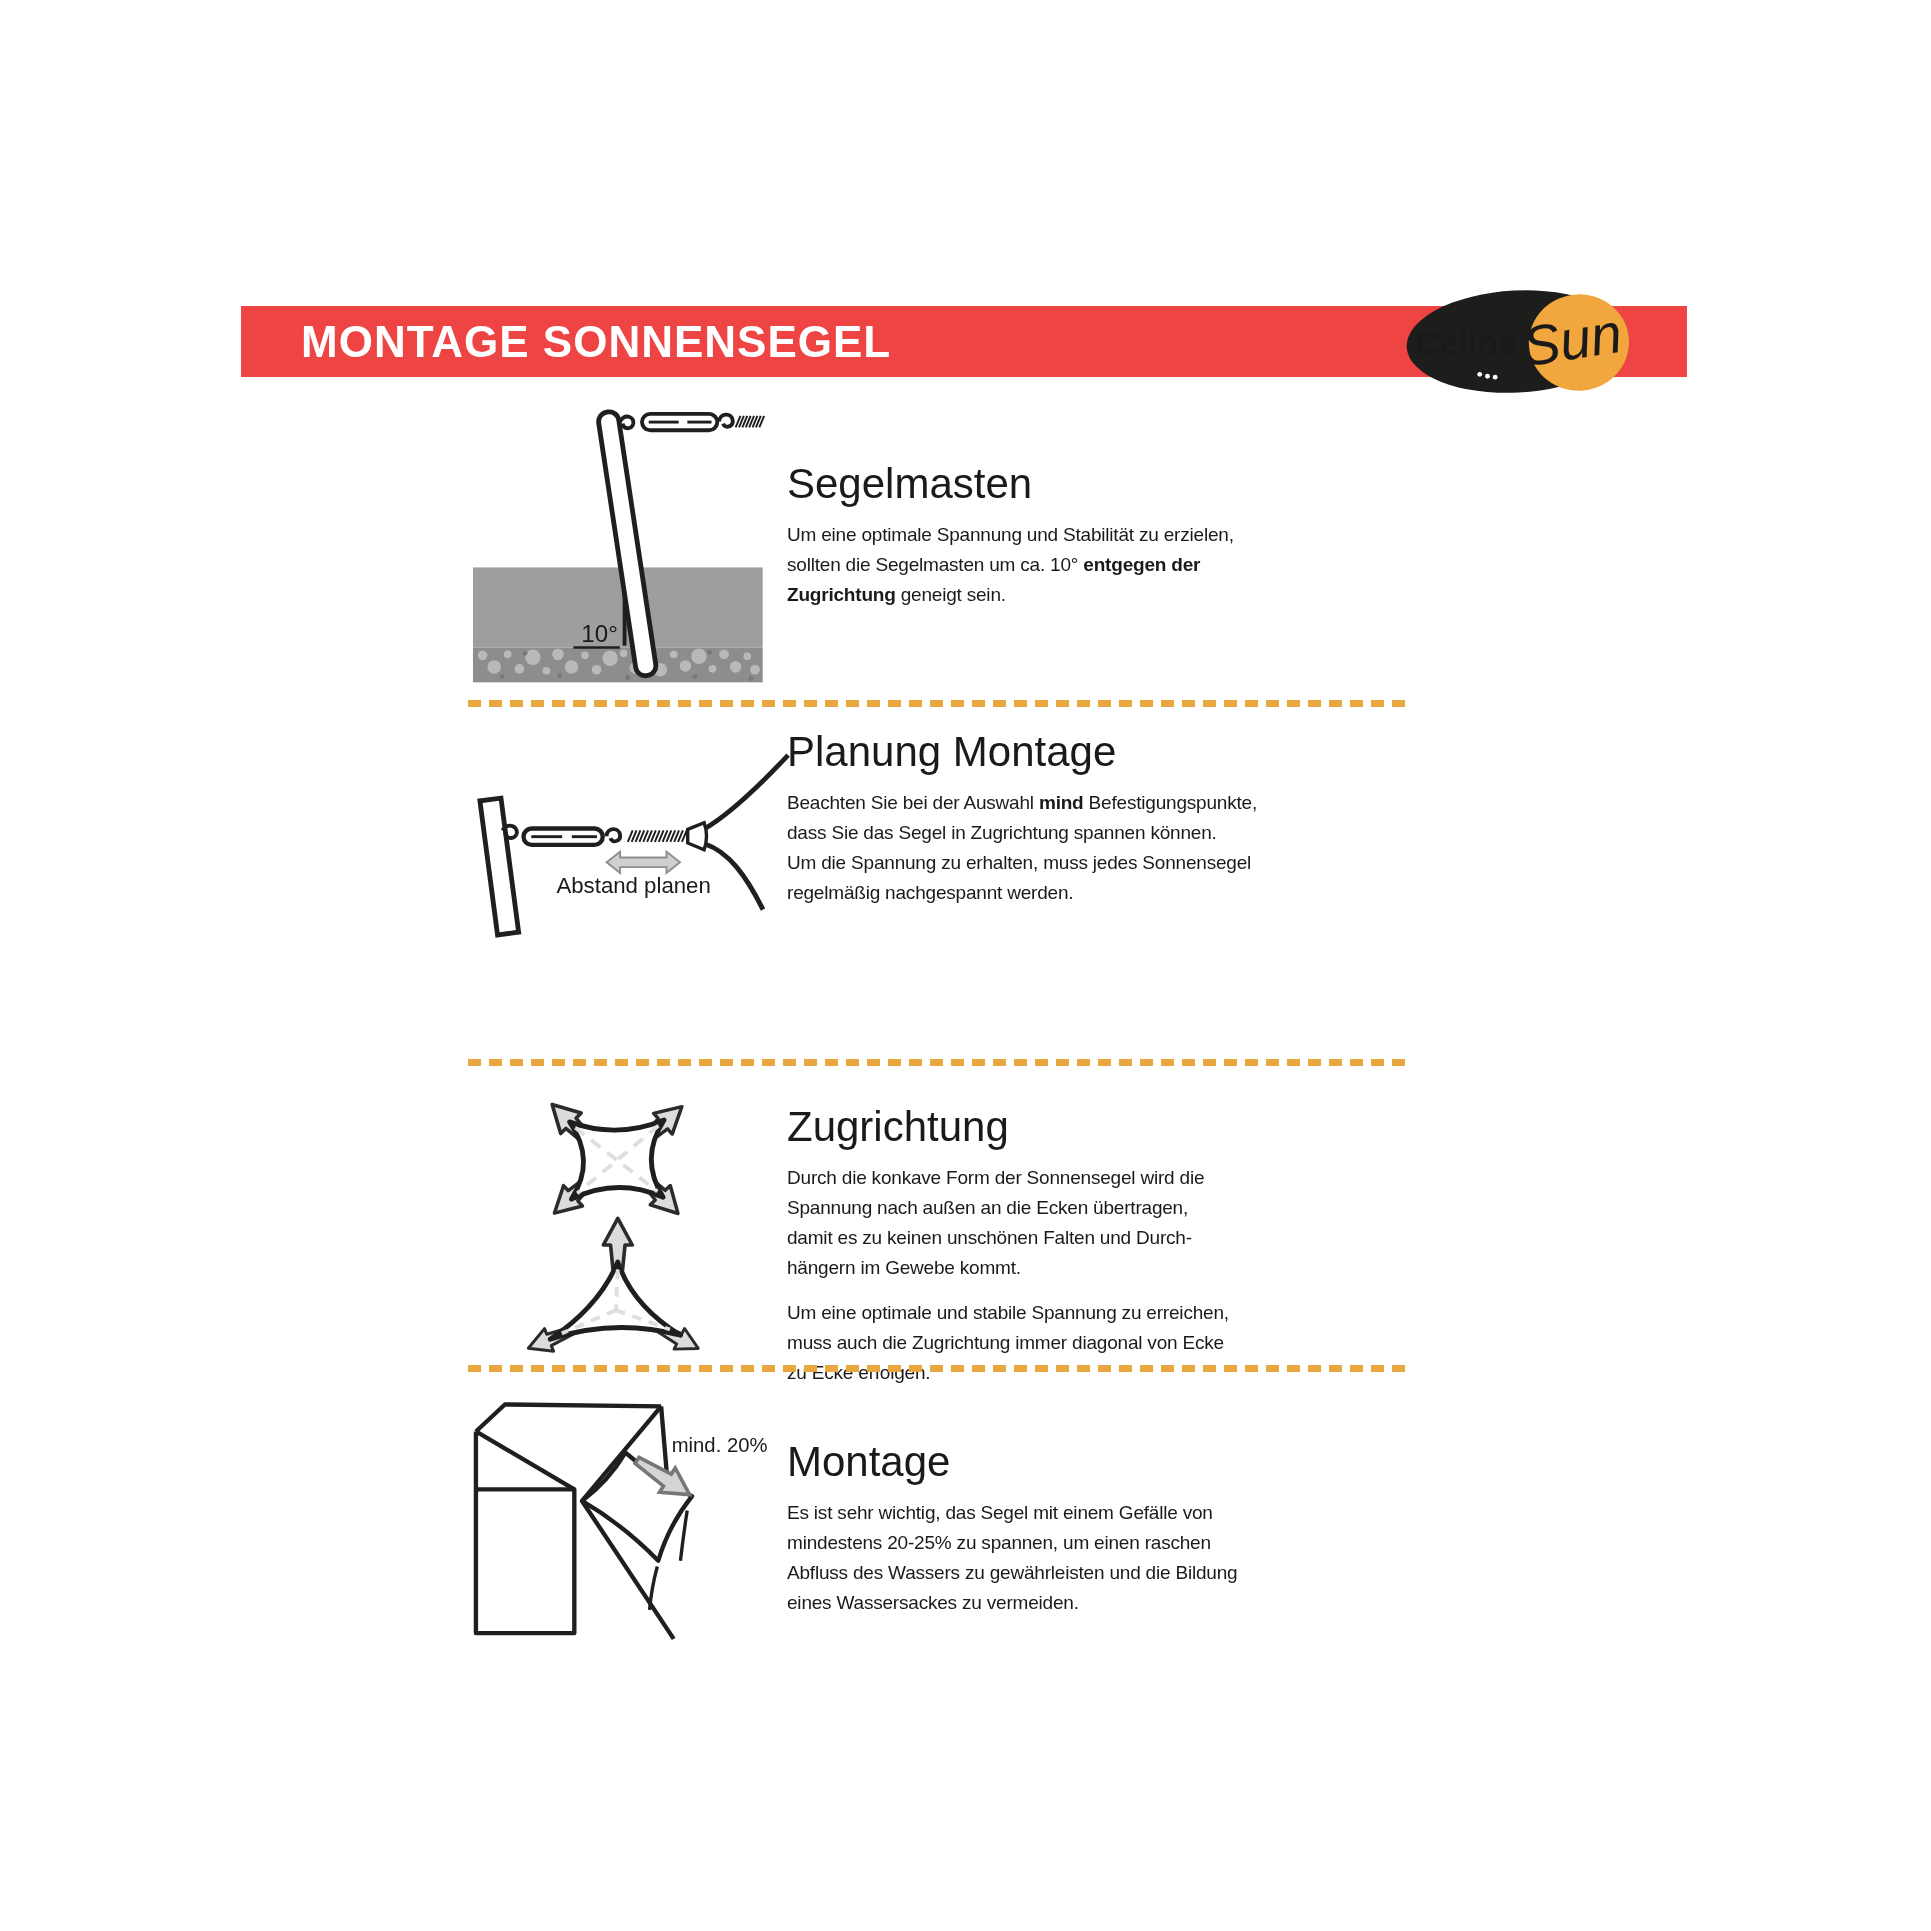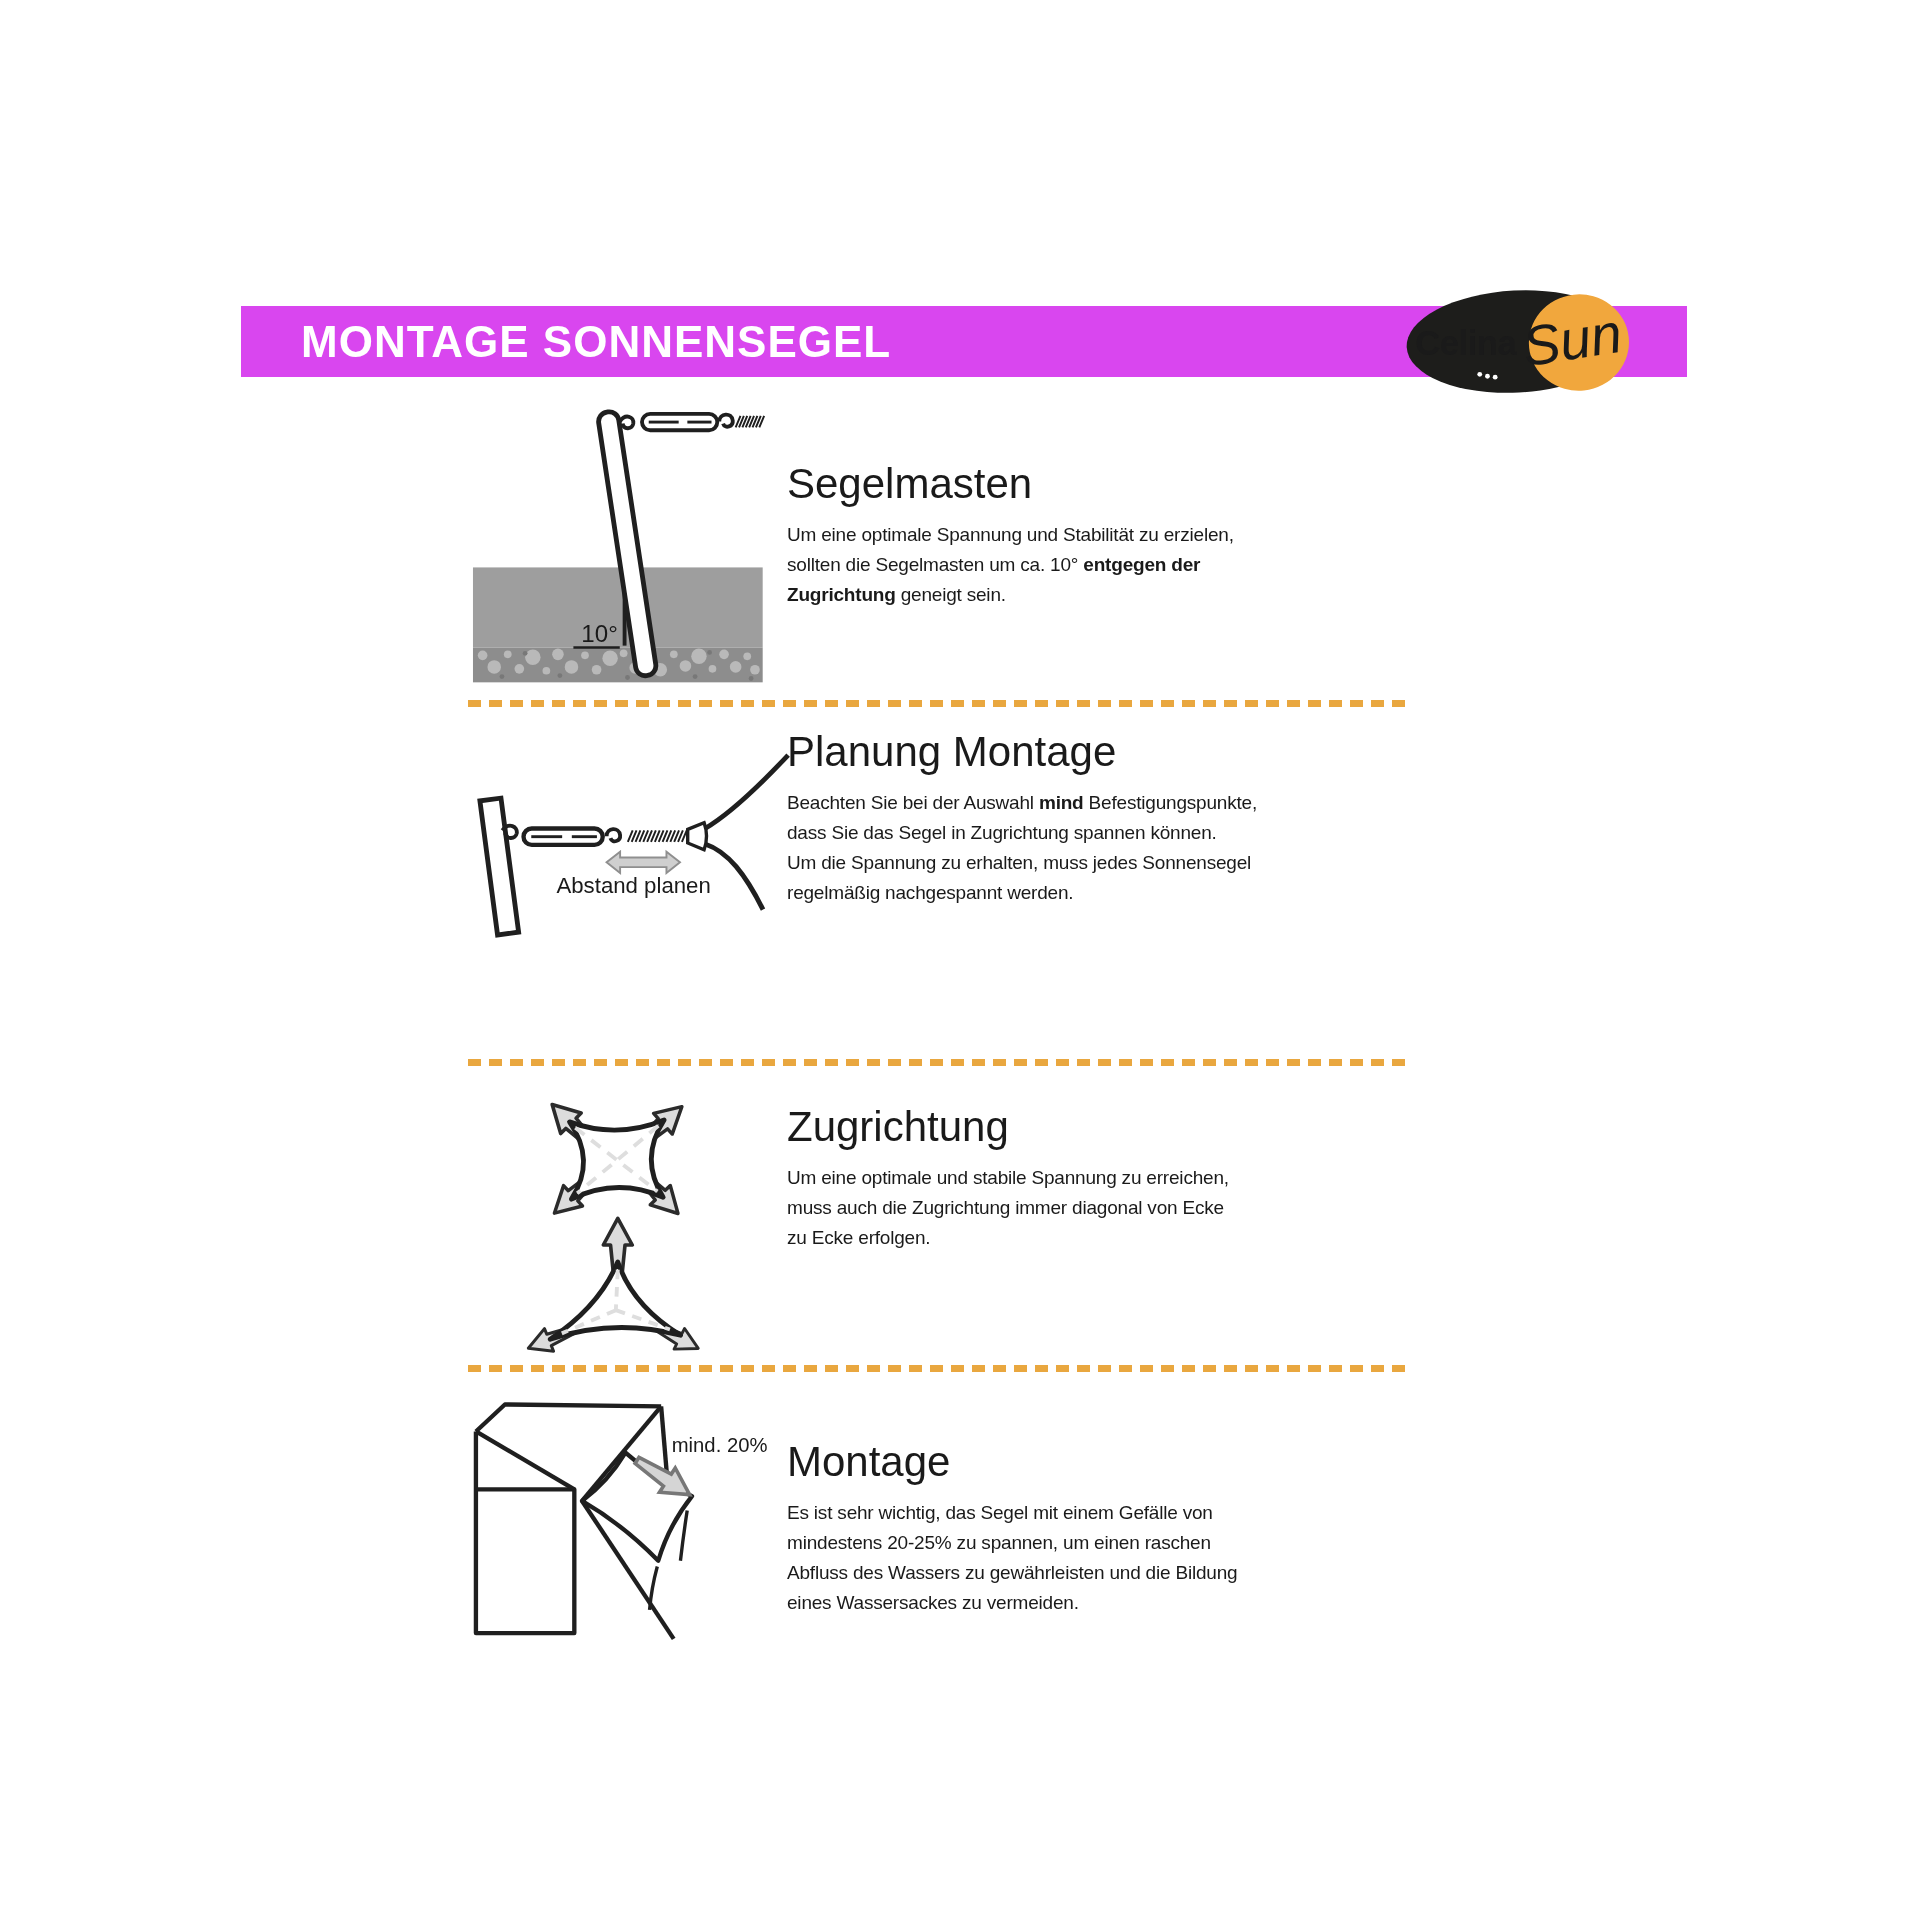--- a/index.html
+++ b/index.html
@@ -1,19 +1,19 @@
 <!DOCTYPE html>
 <html><head>
 <meta charset="utf-8">
 <style>
   html,body{margin:0;padding:0;background:#ffffff;}
   #canvas{position:relative;width:1931px;height:1931px;background:#ffffff;overflow:hidden;
           font-family:"Liberation Sans",sans-serif;color:#1a1a1a;}
   
-  .bar{position:absolute;left:241px;top:306px;width:1446px;height:71px;background:#d946ef;}
+  .bar{position:absolute;left:241px;top:306px;width:1446px;height:71px;background:#ef4444;}
   .bar h1{margin:0;padding:0 0 0 60px;font-size:44px;font-weight:bold;color:#ffffff;
           letter-spacing:1px;line-height:71px;white-space:nowrap;}
   .logo{position:absolute;left:1390px;top:278px;width:270px;height:130px;}
   
   .divider{position:absolute;left:468px;width:938px;height:6.8px;
            background:repeating-linear-gradient(90deg,#E9A73F 0 12.6px,transparent 12.6px 21px);}
   .d1{top:700px}.d2{top:1059px}.d3{top:1365px}
   
   .sect{position:absolute;left:787px;width:676px;}
   .s1{top:463px}.s2{top:731px}.s3{top:1106px}.s4{top:1441px}
@@ -144,20 +144,21 @@
         <use href="#arrTpl" transform="translate(210,202) rotate(-90) scale(1.25)"></use>
         <use href="#arrTpl" transform="translate(168,251) rotate(158) scale(1.05)"></use>
         <use href="#arrTpl" transform="translate(247,248) rotate(27) scale(1.0)"></use>
       </g>
       <path d="M210,182 Q225,227 275,258 Q207,240 140,262 Q191,228 210,182 Z" fill="#ffffff" stroke="#1f1f1f" stroke-width="5" stroke-linejoin="round"></path>
       <path d="M210,190 L208,232 M208,232 L264,252 M208,232 L152,256" stroke="#DEDEDE" stroke-width="4" stroke-dasharray="10 8" fill="none"></path>
     </g>
   </svg>
   <div class="sect s3">
     <h2>Zugrichtung</h2>
+    <p>Durch die konkave Form der Sonnensegel wird die<br>Spannung nach außen an die Ecken übertragen,<br>damit es zu keinen unschönen Falten und Durch-<br>hängern im Gewebe kommt.</p>
     <p>Um eine optimale und stabile Spannung zu erreichen,<br>muss auch die Zugrichtung immer diagonal von Ecke<br>zu Ecke erfolgen.</p>
   </div>
 
   <div class="divider d3"></div>
 
   <svg class="diag g4" width="415" height="328" viewBox="0 0 430 340">
     <g fill="none" stroke="#1f1f1f" stroke-width="4.5" stroke-linejoin="round">
       <path d="M33,43 L33,252 L135,252 L135,103 L33,103"></path>
       <path d="M33,43 L135,103"></path>
       <path d="M33,43 L63,15 L225,17"></path>

